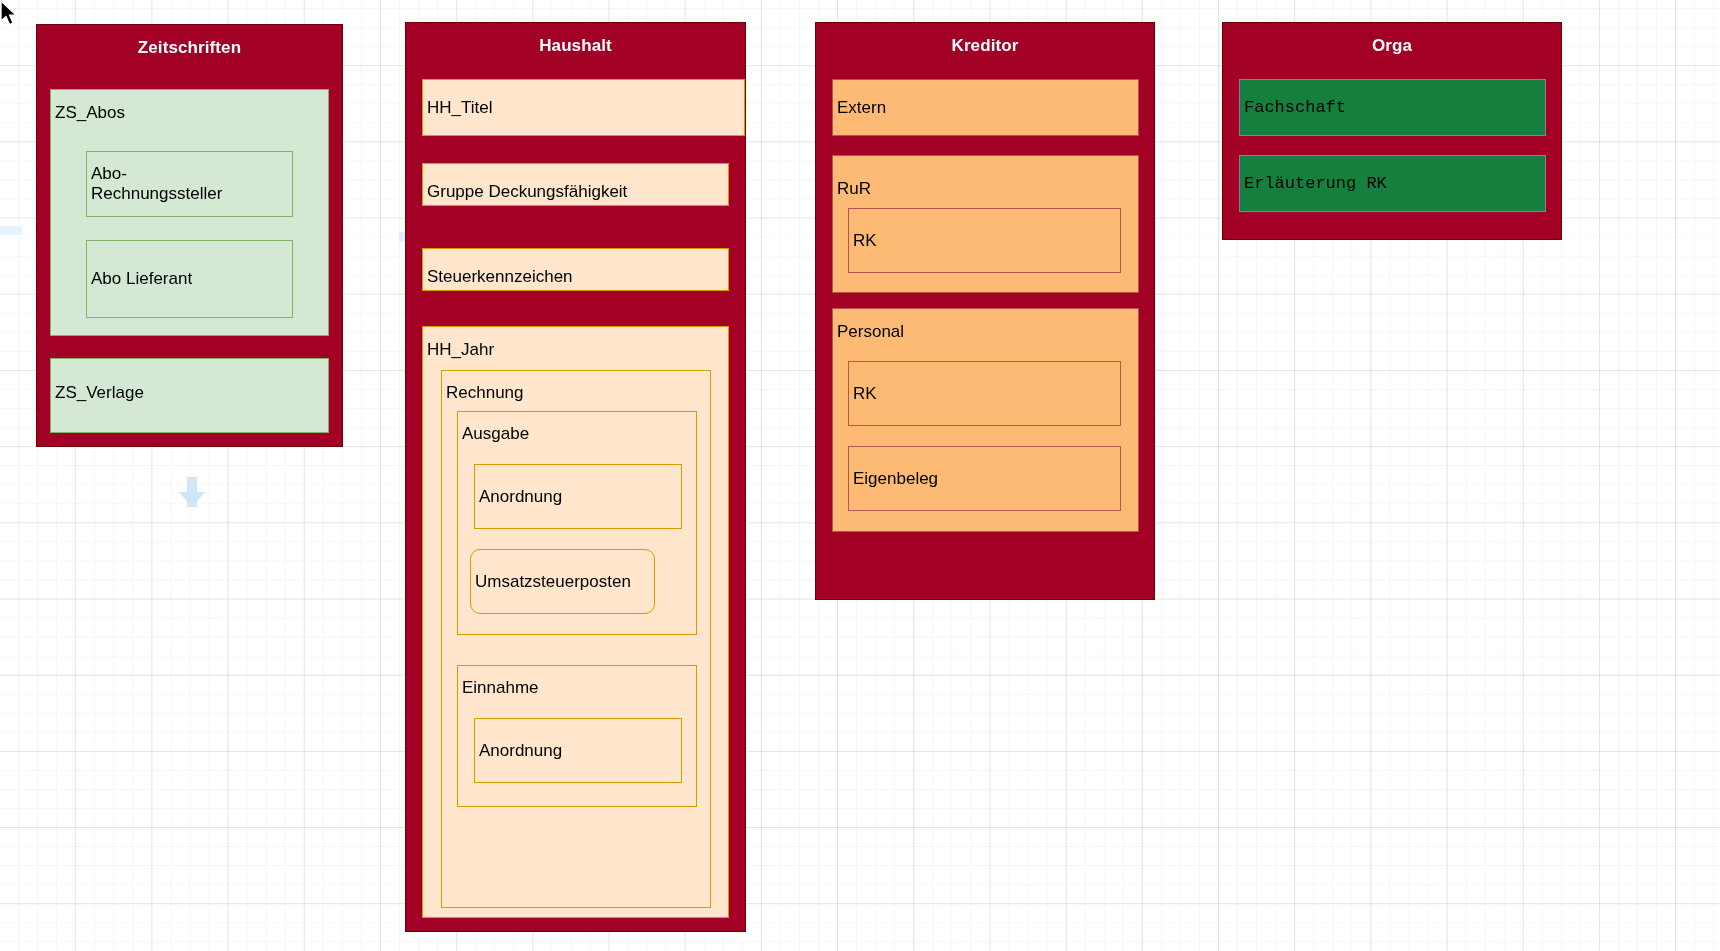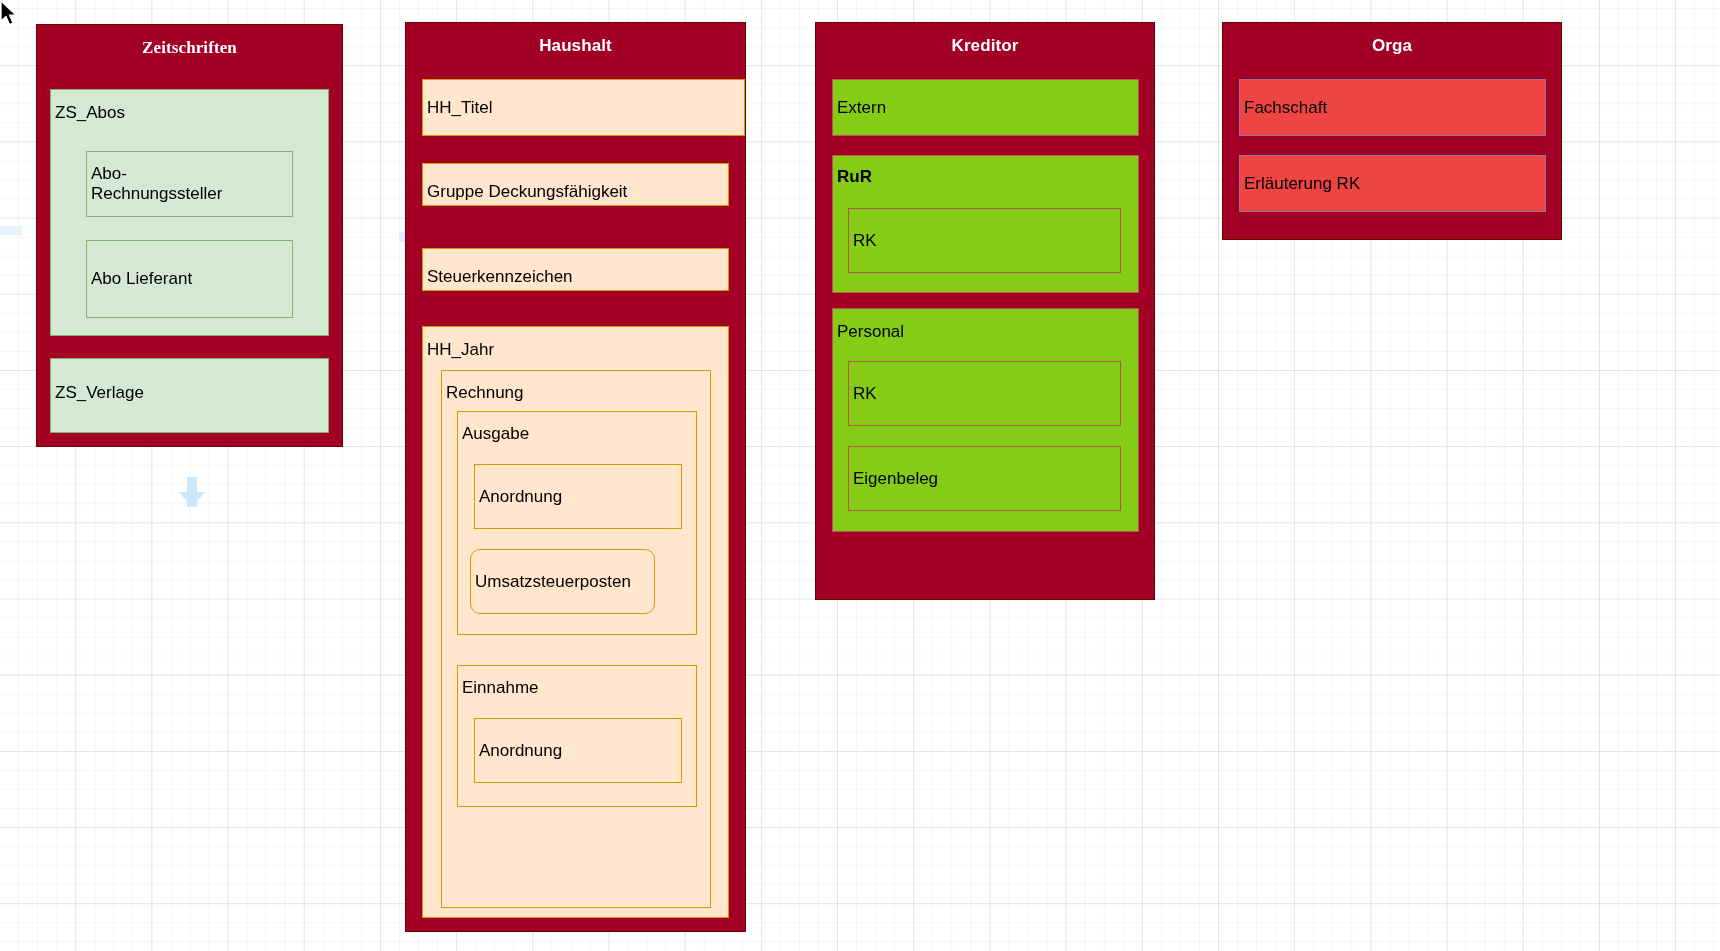--- a/index.html
+++ b/index.html
@@ -50,23 +50,23 @@
     text-align:left;
     color:#000000;
     font-size:17px;
     line-height:20px;
   }
   
   .g{background:#d5e8d4;border:1px solid #82b366;}
   
   .o{background:#ffe6cc;border:1px solid #d79b00;}
   
-  .p{background:#84cc16;border:1px solid #b85450;}
-  
-  .v{background:#ef4444;border:1px solid #9673a6;}
+  .p{background:#fdba74;border:1px solid #b85450;}
+  
+  .v{background:#15803d;border:1px solid #9673a6;font-family:Liberation Mono, monospace;}
 
   
   .hint{position:absolute;}
   .hint-right{
     width:0;height:0;
     border-top:13px solid transparent;
     border-bottom:13px solid transparent;
     border-left:15px solid #dbeefd;
   }
   .hint-right .stem{
@@ -98,21 +98,21 @@
 
 <div class="hint hint-right" style="left:410px;top:224px;">
   <div class="stem"></div>
 </div>
 
 <div class="hint hint-down" style="left:179px;top:492px;">
   <div class="stem"></div>
 </div>
 
 <div class="swim" style="left:36px;top:24px;width:307px;height:423px;">
-  <div class="swim-title" style="top:13px;font-family:Liberation Serif, serif;">Zeitschriften</div>
+  <div class="swim-title" style="top:13px;">Zeitschriften</div>
 </div>
 
 <div class="node g" style="left:50px;top:89px;width:279px;height:247px;">
   <div class="label" style="top:13px;">ZS_Abos</div>
 </div>
 
 <div class="node g" style="left:86px;top:151px;width:207px;height:66px;">
   <div class="label" style="top:12px;white-space:pre-line;">Abo-
 Rechnungssteller</div>
 </div>
@@ -171,21 +171,21 @@
 
 <div class="swim" style="left:815px;top:22px;width:340px;height:578px;">
   <div class="swim-title" style="top:13px;">Kreditor</div>
 </div>
 
 <div class="node p" style="left:832px;top:79px;width:307px;height:57px;">
   <div class="label" style="top:18px;">Extern</div>
 </div>
 
 <div class="node p" style="left:832px;top:155px;width:307px;height:138px;">
-  <div class="label" style="top:11px;font-weight:bold;">RuR</div>
+  <div class="label" style="top:23px;">RuR</div>
 </div>
 
 <div class="node p" style="left:848px;top:208px;width:273px;height:65px;">
   <div class="label" style="top:22px;">RK</div>
 </div>
 
 <div class="node p" style="left:832px;top:308px;width:307px;height:224px;">
   <div class="label" style="top:13px;">Personal</div>
 </div>
 

